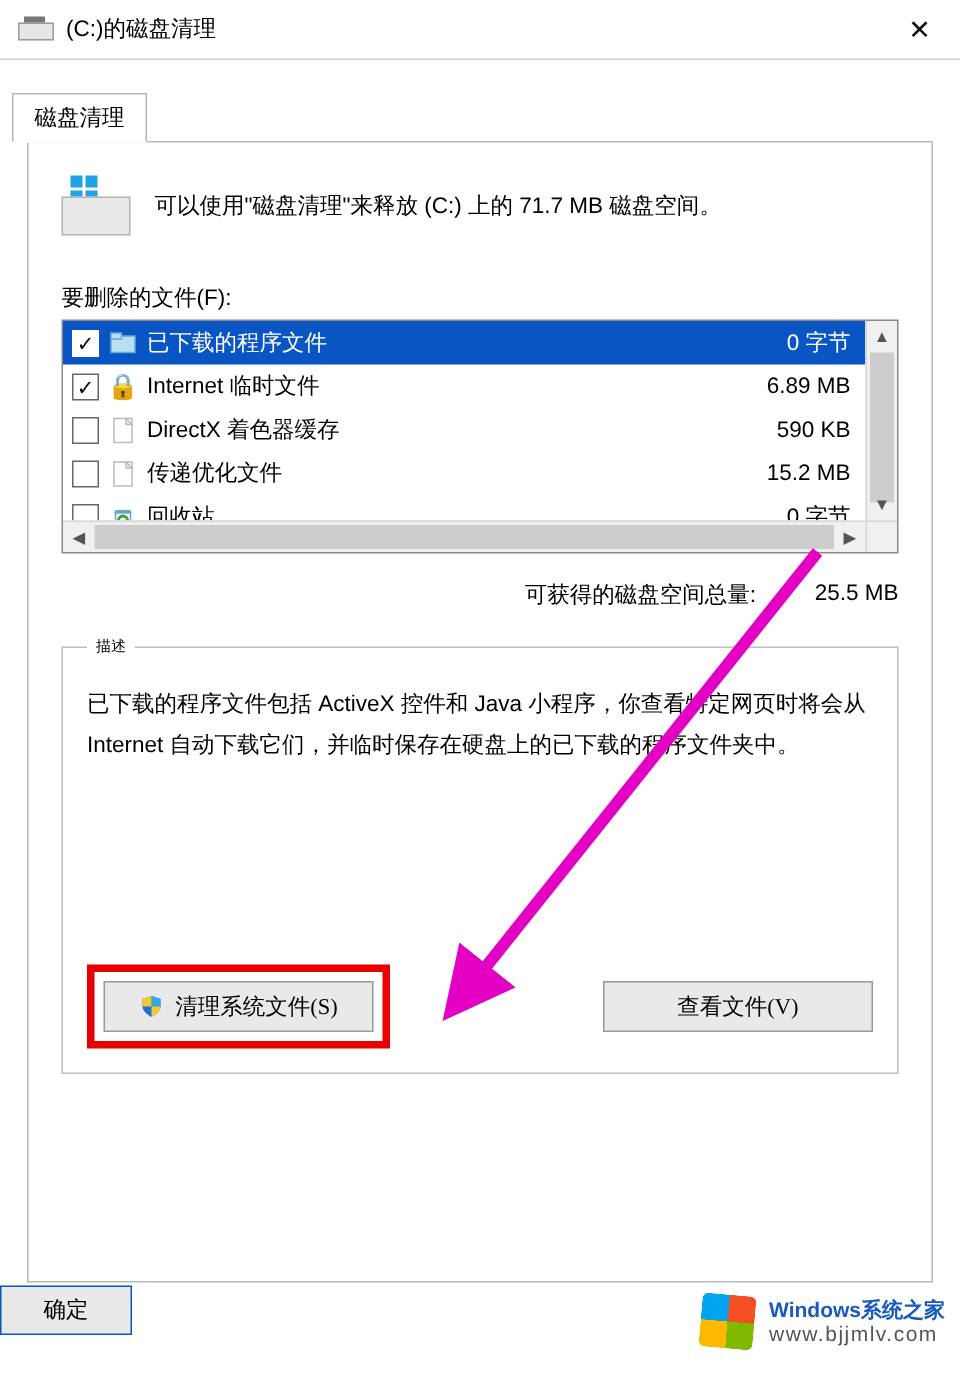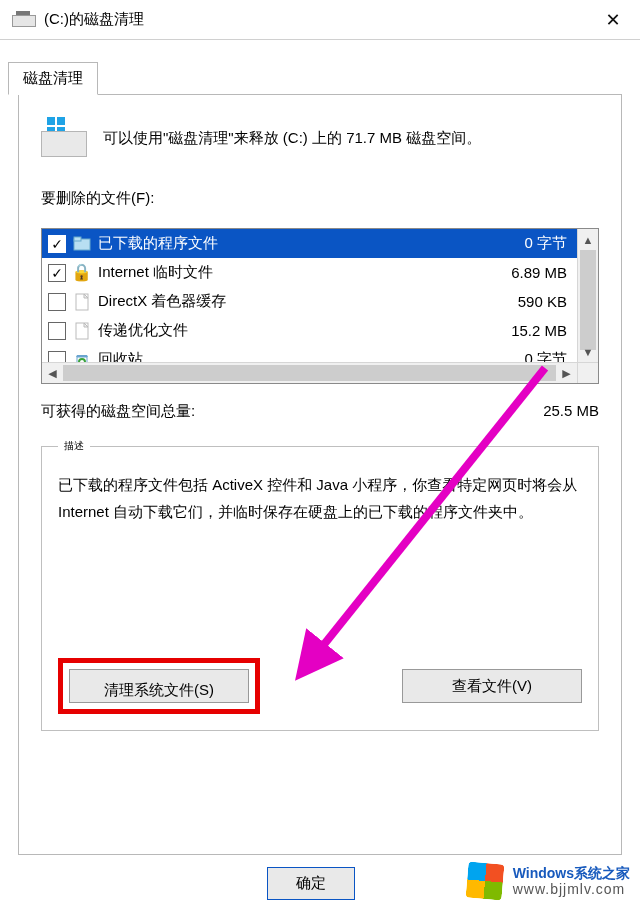--- a/index.html
+++ b/index.html
@@ -80,21 +80,21 @@
     }
     .disk-cleanup-icon .win span{
       position:absolute; width:8px; height:8px; background:#1fa3e6;
     }
     .disk-cleanup-icon .win span:nth-child(1){left:0;top:0;}
     .disk-cleanup-icon .win span:nth-child(2){left:10px;top:0;}
     .disk-cleanup-icon .win span:nth-child(3){left:0;top:10px;}
     .disk-cleanup-icon .win span:nth-child(4){left:10px;top:10px;}
     .intro-text { line-height:1.6; }
 
-    .label-row { margin-bottom: 20px; }
+    .label-row { margin-bottom: 5px; }
     .listbox {
       border:1px solid #8a8a8a;
       height: 156px;
       position:relative;
       overflow:hidden;
     }
     .list-body {
       position:absolute; left:0; top:0; right:21px; bottom:21px; overflow:hidden;
     }
     .list-row {
@@ -148,21 +148,21 @@
       background:#cdcdcd;
     }
     .corner {
       position:absolute; right:0; bottom:0; width:21px; height:21px; background:#f0f0f0;
       border-left:1px solid #d6d6d6; border-top:1px solid #d6d6d6;
     }
 
     .total-row {
       display:flex; margin-top:18px; margin-bottom:18px;
     }
-    .total-row .label { flex:1; }
+    .total-row .label { flex:1;text-align:right; }
     .total-row .val { min-width:95px; text-align:right; }
 
     fieldset.desc {
       border:1px solid #bfbfbf;
       padding: 18px 16px 24px 16px;
       position: relative;
       height: 292px;
     }
     fieldset.desc legend {
       padding: 0 6px; font-size:10px;
@@ -176,36 +176,35 @@
     }
     .hl-box {
       border:5px solid #e60000;
       padding:6px;
     }
     .win-button {
       background:#e9e9e9;
       border:1px solid #999;
       padding: 6px 20px;
       font-size:15px;
-      font-family:Liberation Sans, sans-serif;
+      font-family:Liberation Serif, serif;
       display:flex; align-items:center; gap:8px;
       min-width: 180px;
       justify-content:center;
       height:34px;
-      flex-direction:column;
     }
     .right-side { display:flex; align-items:center; }
     .shield-icon {
       width:16px; height:16px;
     }
 
     
     .dialog-footer {
-      position:absolute; right:0; bottom:4px; height:55px; width:100%;
-      display:flex; justify-content:center; align-items:center;
+      position:absolute; right:0; bottom:14px; height:55px; width:100%;
+      display:flex; justify-content:flex-start; align-items:center;
       padding-right: 18px;
     }
     .footer-btn {
       background:#e9e9e9;
       border:1px solid #0a55c4;
       padding: 6px 28px;
       font-size:15px;
       font-family:inherit;
     }
 

